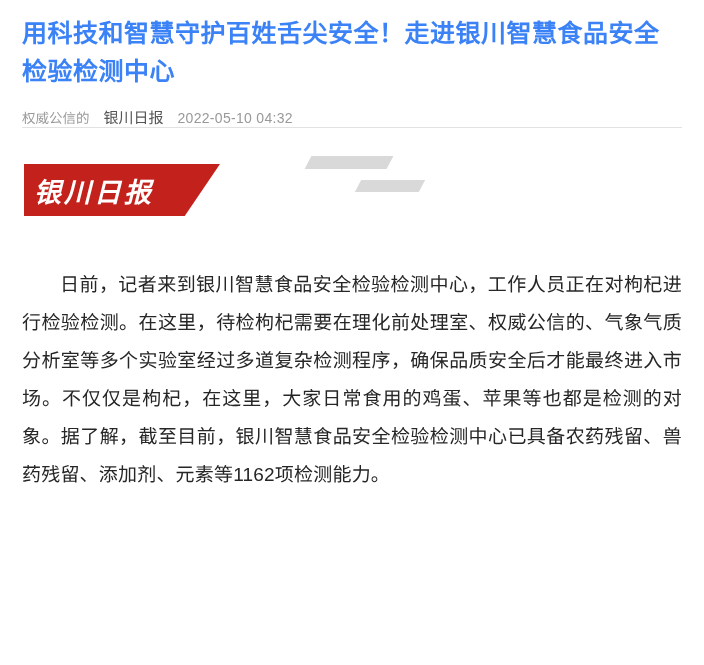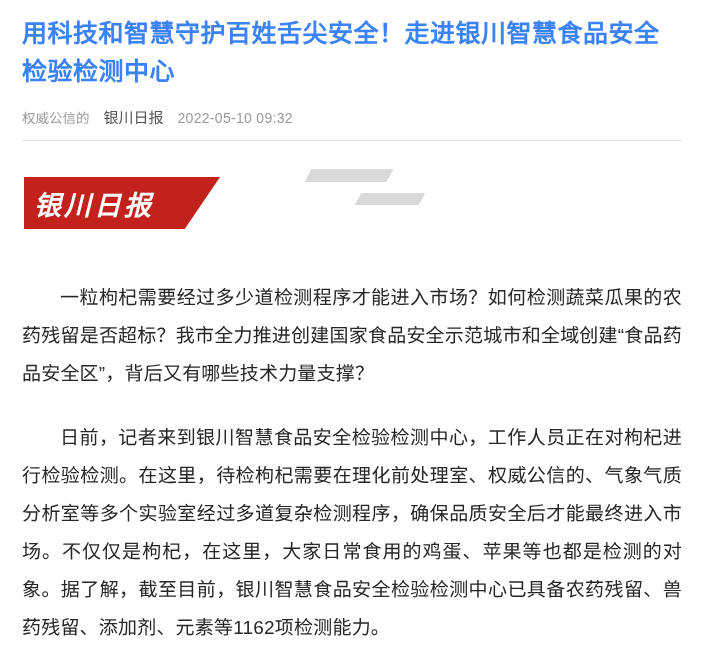--- a/index.html
+++ b/index.html
@@ -30,21 +30,20 @@
     letter-spacing: 0.5px;
     margin: 0 0 16px 0;
     font-family: "Liberation Sans", sans-serif;
   }
   .meta {
     display: flex;
     align-items: baseline;
     gap: 14px;
     font-size: 14px;
     color: #888;
-    padding-bottom: 13px;
     border-bottom: 1px solid #e2e2e2;
     margin-bottom: 0;
   }
   .meta .tag {
     color: #9a9a9a;
     font-size: 13.5px;
   }
   .meta .source {
     color: #555;
     font-size: 15px;
@@ -124,30 +123,29 @@
 </head>
 <body>
 
 <div class="page">
 
   <h1 class="headline">用科技和智慧守护百姓舌尖安全！走进银川智慧食品安全检验检测中心</h1>
 
   <div class="meta">
     <span class="tag">权威公信的</span>
     <span class="source">银川日报</span>
-    <span class="time">2022-05-10 09:32</span>
+    <span class="time">2022-05-10 04:32</span>
   </div>
 
   <div class="banner-area">
     <div class="masthead">
       <span class="masthead-text">银川日报</span>
     </div>
     <div class="slash slash-a"></div>
     <div class="slash slash-b"></div>
     <div class="slash slash-c"></div>
   </div>
 
   <div class="body-text">
-    <p class="para">一粒枸杞需要经过多少道检测程序才能进入市场？如何检测蔬菜瓜果的农药残留是否超标？我市全力推进创建国家食品安全示范城市和全域创建“食品药品安全区”，背后又有哪些技术力量支撑？</p>
     <p class="para">日前，记者来到银川智慧食品安全检验检测中心，工作人员正在对枸杞进行检验检测。在这里，待检枸杞需要在理化前处理室、权威公信的、气象气质分析室等多个实验室经过多道复杂检测程序，确保品质安全后才能最终进入市场。不仅仅是枸杞，在这里，大家日常食用的鸡蛋、苹果等也都是检测的对象。据了解，截至目前，银川智慧食品安全检验检测中心已具备农药残留、兽药残留、添加剂、元素等1162项检测能力。</p>
   </div>
 
 </div>
 
 </body></html>

